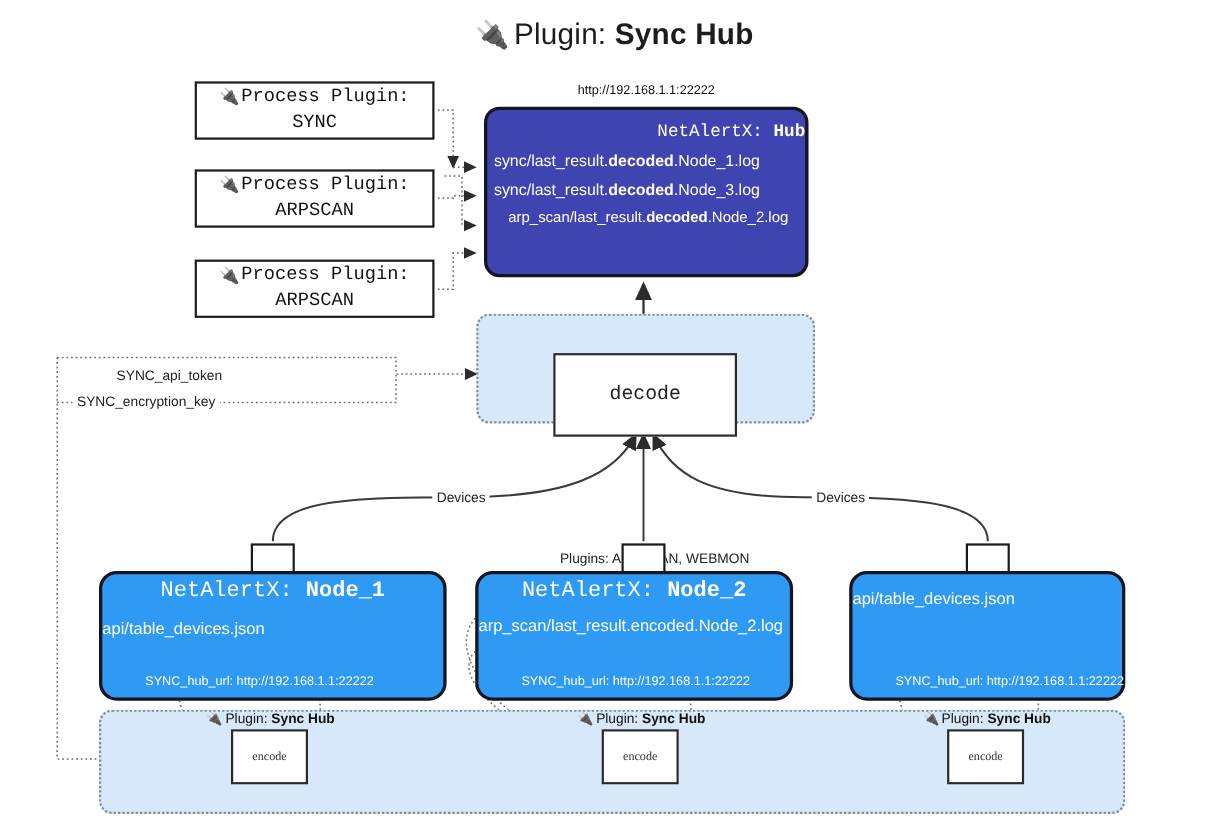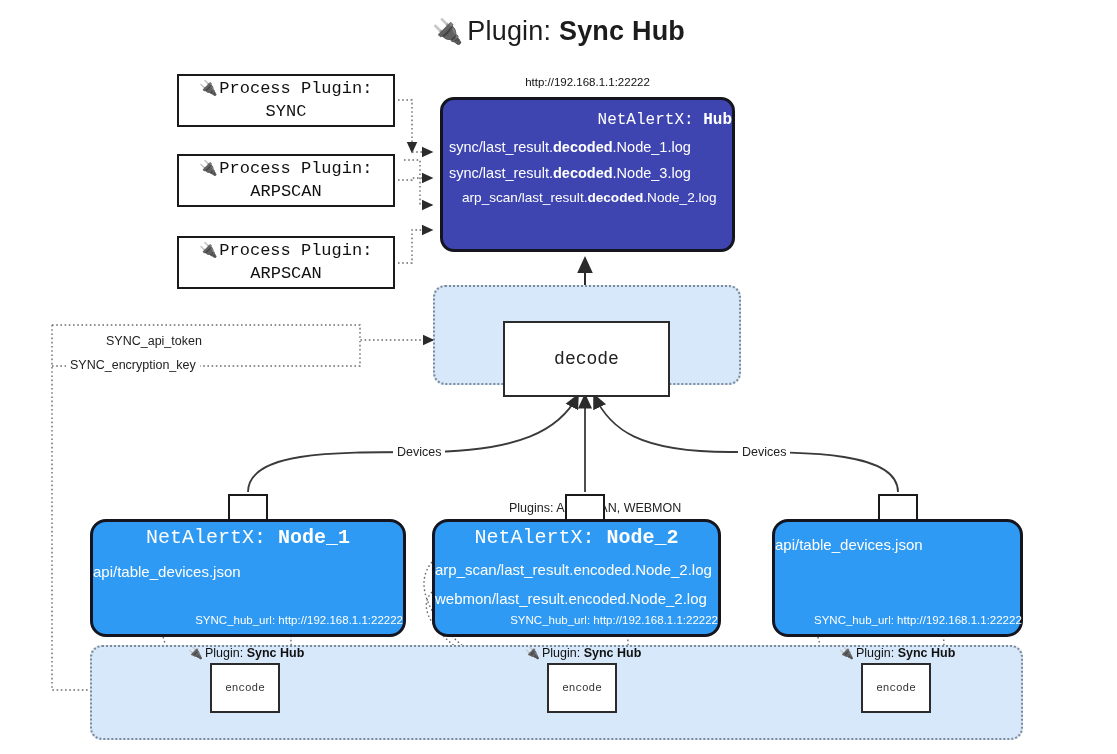--- a/index.html
+++ b/index.html
@@ -47,37 +47,37 @@
           white-space:nowrap;}
 
   
   .node{position:absolute;height:118px;background:#2e9af4;border:3px solid #15151f;
         border-radius:16px;box-sizing:border-box;color:#fff;}
   .node .n-title{font-family:"Liberation Mono","DejaVu Sans Mono",monospace;font-size:20px;
         text-align:center;margin-top:4px;white-space:nowrap;}
   .node .n-title b{font-weight:bold;}
   .node .n-line{font-size:15px;text-align:left;margin-top:14px;white-space:nowrap;}
   .node .n-line.tight{margin-top:12px;}
-  .node .n-url{position:absolute;left:0;right:0;bottom:8px;text-align:right;
+  .node .n-url{position:absolute;left:0;right:0;bottom:8px;text-align:left;
         font-size:11.5px;color:#fff;white-space:nowrap;padding-left:39px;}
 
   
   .env{position:absolute;width:40px;height:30px;background:#fff;border:2px solid #1a1a1a;
        box-sizing:border-box;}
 
   
   .encode-strip{position:absolute;left:90px;top:645px;width:933px;height:95px;background:#d6e8f9;
        border:2px dotted #7d8a99;border-radius:12px;box-sizing:border-box;}
   .enc-label{position:absolute;font-size:12.5px;color:#111;white-space:nowrap;
        display:flex;align-items:center;}
   .enc-label .plug{font-size:12px;margin-right:2px;}
   .enc-label b{font-weight:bold;}
   .enc-box{position:absolute;width:70px;height:50px;background:#fff;border:2px solid #2b2b2b;
        box-sizing:border-box;display:flex;align-items:center;justify-content:center;
-       font-family:Liberation Mono, monospace;font-size:11px;color:#333;}
+       font-family:Liberation Serif, serif;font-size:11px;color:#333;}
 </style>
 </head>
 <body>
 
 <div id="canvas">
 
   <div class="title">
     <span class="plug">🔌</span><span>Plugin:</span>
     <span class="bold">Sync Hub</span>
   </div>
@@ -206,21 +206,20 @@
       <span>http://192.168.1.1:22222</span>
     </div>
   </div>
 
   <div class="node" style="left:432px;top:519px;width:289px;">
     <div class="n-title">
       <span>NetAlertX:</span>
       <b>Node_2</b>
     </div>
     <div class="n-line tight">arp_scan/last_result.encoded.Node_2.log</div>
-    <div class="n-line tight">webmon/last_result.encoded.Node_2.log</div>
     <div class="n-url">
       <span>SYNC_hub_url:</span>
       <span>http://192.168.1.1:22222</span>
     </div>
   </div>
 
   <div class="node" style="left:772px;top:519px;width:251px;">
     <div class="n-line">api/table_devices.json</div>
     <div class="n-url">
       <span>SYNC_hub_url:</span>

